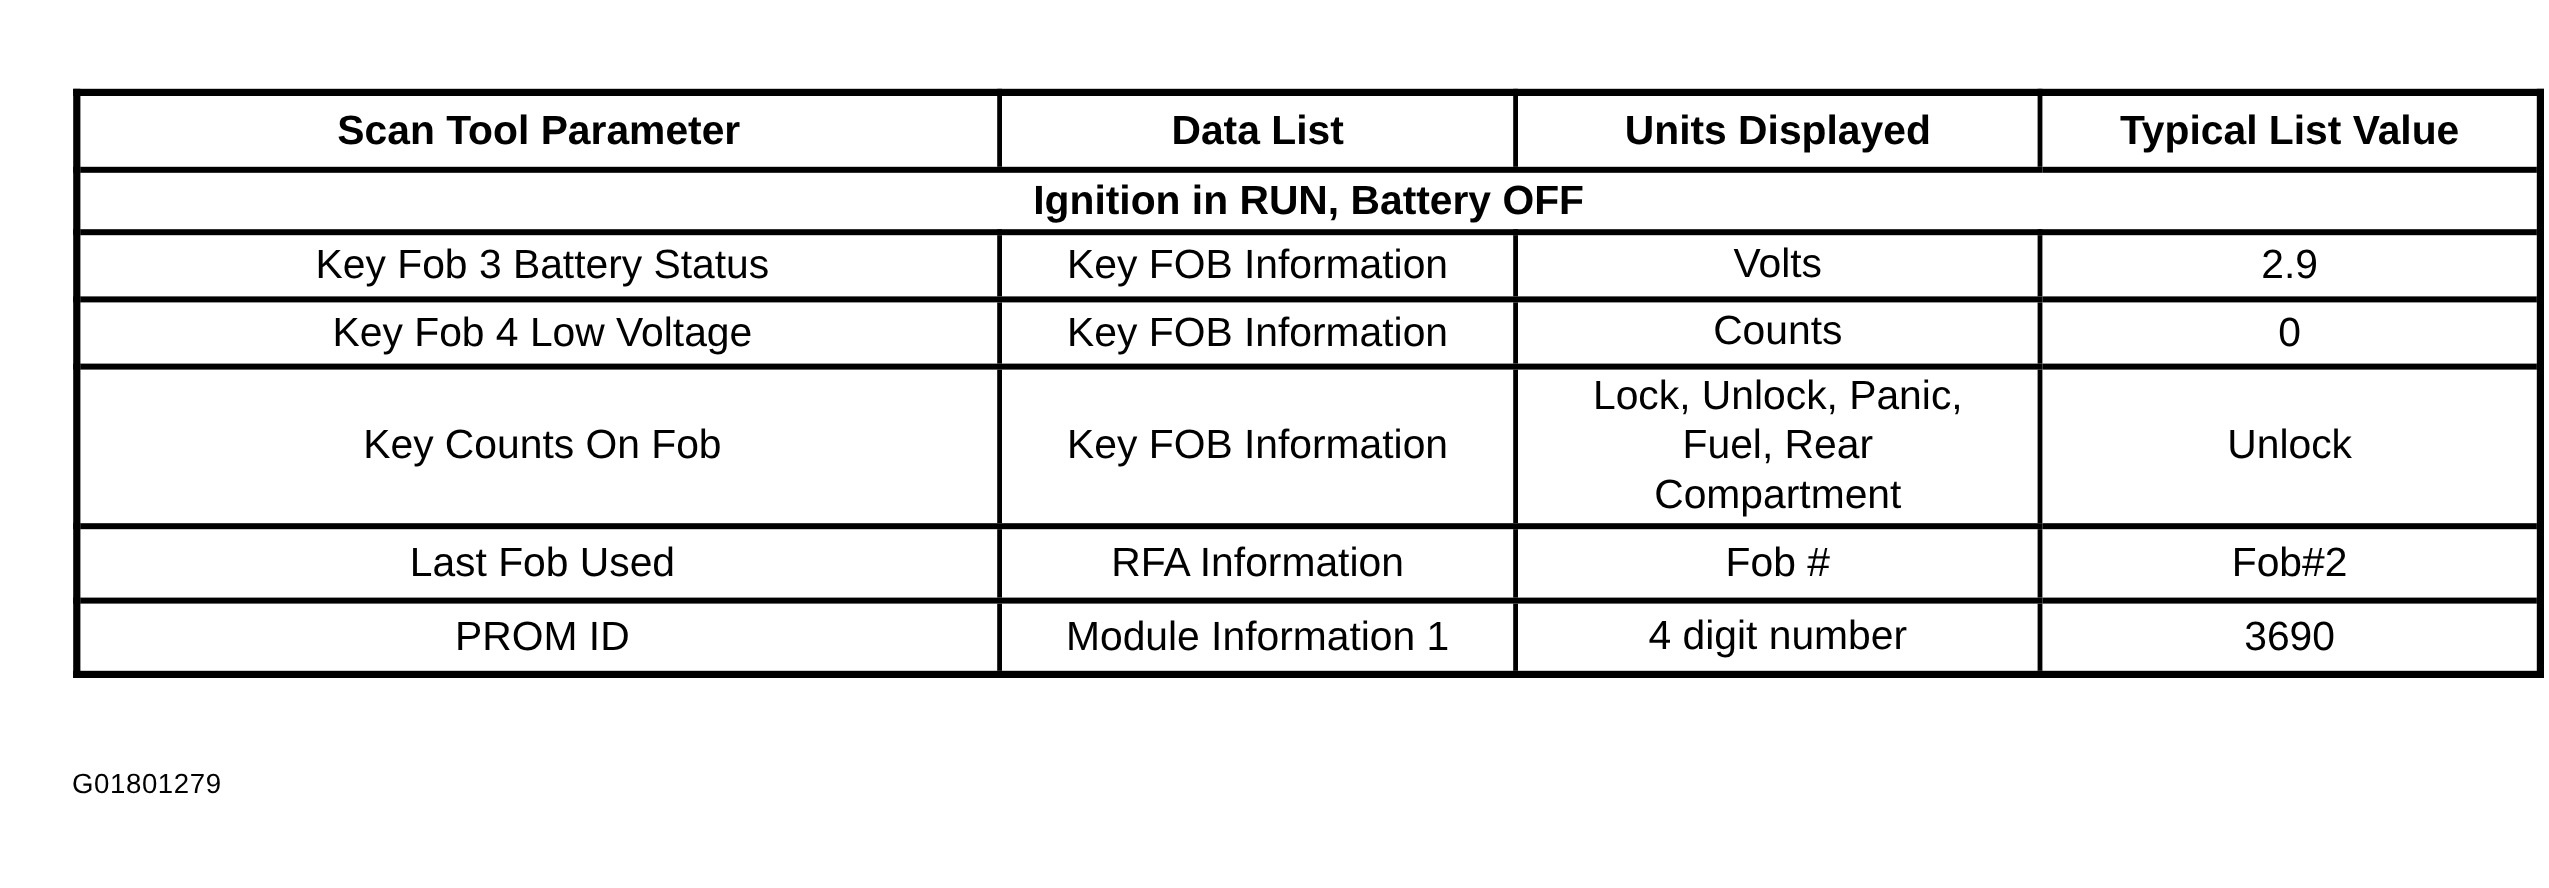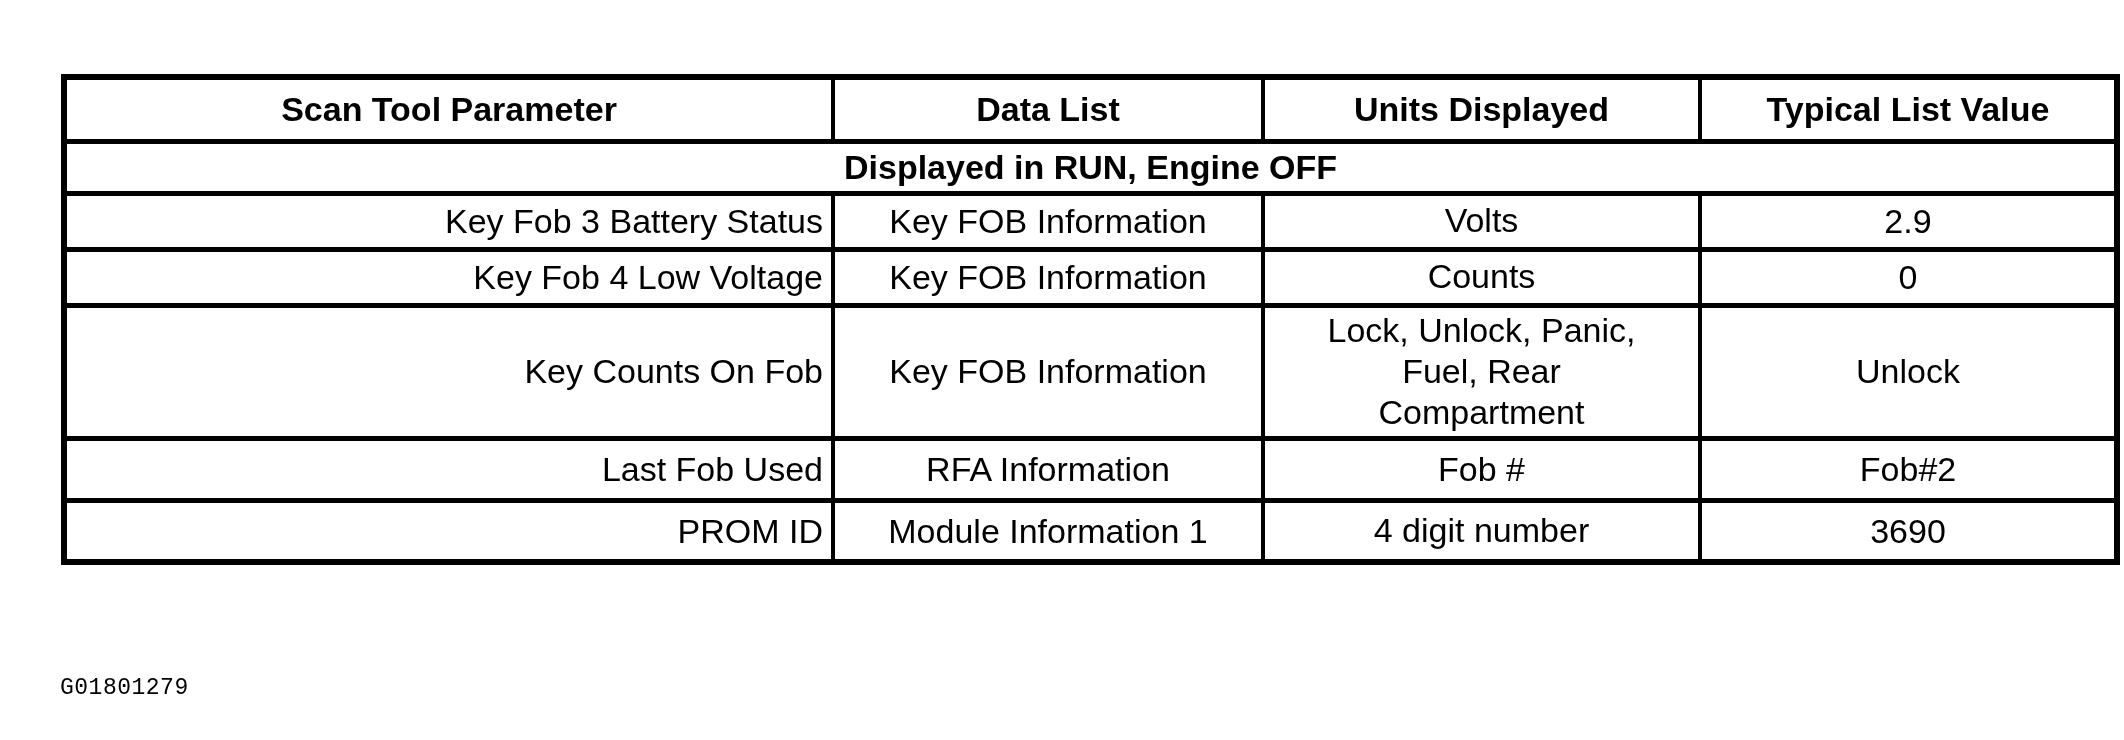--- a/index.html
+++ b/index.html
@@ -44,36 +44,35 @@
   tr.header-row   { height: 64px; }
   tr.section-row  { height: 52px; }
   tr.row-std      { height: 56px; }
   tr.row-tall     { height: 126px; }
   tr.row-last     { height: 62px; }
   td.section-cell {
     font-weight: bold;
     text-align: center;
   }
   td.param-cell {
-    text-align: right;
+    text-align: center;
     padding-left: 14px;
   }
   td.units-cell {
     white-space: pre-line;
     line-height: 1.22;
     text-align: center;
   }
   .figure-id {
     position: absolute;
     left: 36px;
-    top: 675px;
+    top: 640px;
     font-size: 23px;
     letter-spacing: 0.5px;
     color: #000000;
-    font-family: Liberation Mono, monospace;
   }
 </style>
 </head>
 <body>
 
 <div class="page">
 
   <table class="scan-table">
     <colgroup>
       <col style="width:769px">
@@ -84,21 +83,21 @@
     <thead>
       <tr class="header-row">
         <th>Scan Tool Parameter</th>
         <th>Data List</th>
         <th>Units Displayed</th>
         <th>Typical List Value</th>
       </tr>
     </thead>
     <tbody>
       <tr class="section-row">
-        <td class="section-cell" colspan="4">Displayed in RUN, Engine OFF</td>
+        <td class="section-cell" colspan="4">Ignition in RUN, Battery OFF</td>
       </tr>
 
       <tr class="row-std">
         <td class="param-cell">Key Fob 3 Battery Status</td>
         <td>Key FOB Information</td>
         <td class="units-cell">Volts</td>
         <td>2.9</td>
       </tr>
 
       <tr class="row-std">

